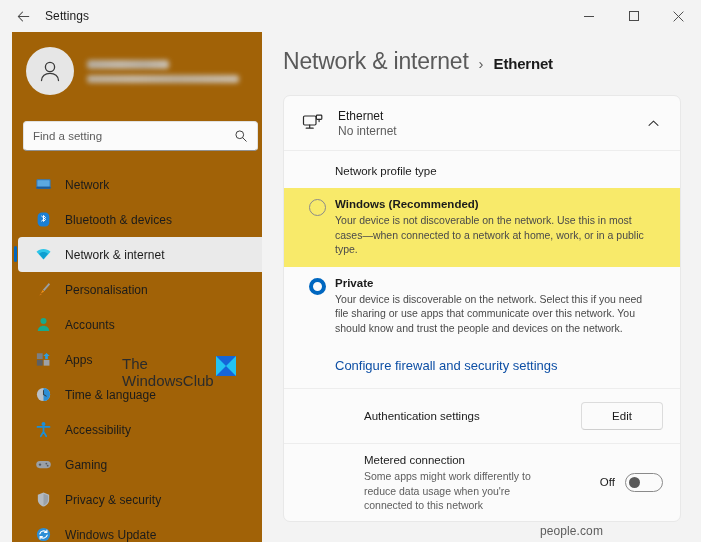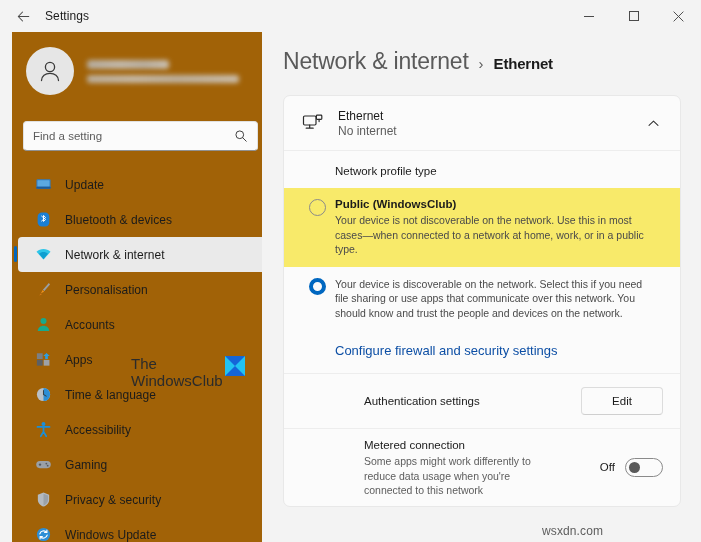--- a/index.html
+++ b/index.html
@@ -158,21 +158,21 @@
     width: 38px; height: 19px; border-radius: 10px;
     background: #fbfbfb; border: 1px solid #8a8a8a; position: relative;
   }
   .toggle .knob {
     position: absolute; left: 3px; top: 3px; width: 11px; height: 11px;
     border-radius: 50%; background: #5a5a5a;
   }
 
   
   .wm-windowsclub {
-    position: absolute; left: 131px; top: 355px; display: flex;
+    position: absolute; left: 122px; top: 355px; display: flex;
     align-items: flex-start; pointer-events: none;
   }
   .wm-wc-text {
     font-size: 15px; color: #2b2b2b; line-height: 17px;
     font-family: "Liberation Sans", sans-serif; text-align: left;
   }
   .wm-wc-logo {
     width: 20px; height: 20px; margin-left: 2px; margin-top: 1px; flex: none;
   }
   .wm-wsxdn {
@@ -235,21 +235,21 @@
     <div class="nav">
 
       <div class="nav-item">
         <span class="nav-icon">
           <svg width="17" height="17" viewBox="0 0 18 18">
             <rect x="1.5" y="3.5" width="15" height="10" rx="1.3" fill="#2f7ec7"></rect>
             <rect x="2.6" y="4.6" width="12.8" height="6.4" rx=".7" fill="#5ba8e0"></rect>
             <rect x="1.5" y="11.4" width="15" height="2.1" rx=".6" fill="#1f5b96"></rect>
           </svg>
         </span>
-        <span class="nav-label">Update</span>
+        <span class="nav-label">Network</span>
       </div>
 
       <div class="nav-item">
         <span class="nav-icon">
           <svg width="17" height="17" viewBox="0 0 18 18">
             <rect x="2.8" y="1.6" width="12.4" height="14.8" rx="4.5" fill="#1a7fd4"></rect>
             <path d="M7 5.4 11.2 9 9 11.1V4.6L11.2 7 7 10.6" fill="none" stroke="#fff" stroke-width="1" stroke-linejoin="round" stroke-linecap="round"></path>
           </svg>
         </span>
         <span class="nav-label">Bluetooth &amp; devices</span>
@@ -387,26 +387,27 @@
         </span>
       </div>
 
       <div class="divider"></div>
 
       <div class="profile-section">
         <div class="section-label">Network profile type</div>
 
         <div class="radio-block highlight">
           <span class="radio-dot"></span>
-          <div class="radio-title">Public (WindowsClub)</div>
+          <div class="radio-title">Windows (Recommended)</div>
           <div class="radio-desc">Your device is not discoverable on the network. Use this in most cases—when connected to a network at home, work, or in a public type.</div>
         </div>
 
         <div class="radio-block">
           <span class="radio-dot checked"></span>
+          <div class="radio-title">Private</div>
           <div class="radio-desc">Your device is discoverable on the network. Select this if you need file sharing or use apps that communicate over this network. You should know and trust the people and devices on the network.</div>
         </div>
 
         <div class="link-row">
           <a class="link" href="#">Configure firewall and security settings</a>
         </div>
       </div>
 
       <div class="divider"></div>
 
@@ -442,15 +443,15 @@
     </div>
     <span class="wm-wc-logo">
       <svg width="20" height="20" viewBox="0 0 20 20">
         <rect width="20" height="20" fill="#22c3f2"></rect>
         <path d="M0 0 20 0 10 10Z" fill="#1565d8"></path>
         <path d="M20 20 0 20 10 10Z" fill="#1565d8"></path>
       </svg>
     </span>
   </div>
 
-  <div class="wm-wsxdn">wsxdn.com</div>
+  <div class="wm-wsxdn">people.com</div>
 
 </div>
 
 </body></html>

